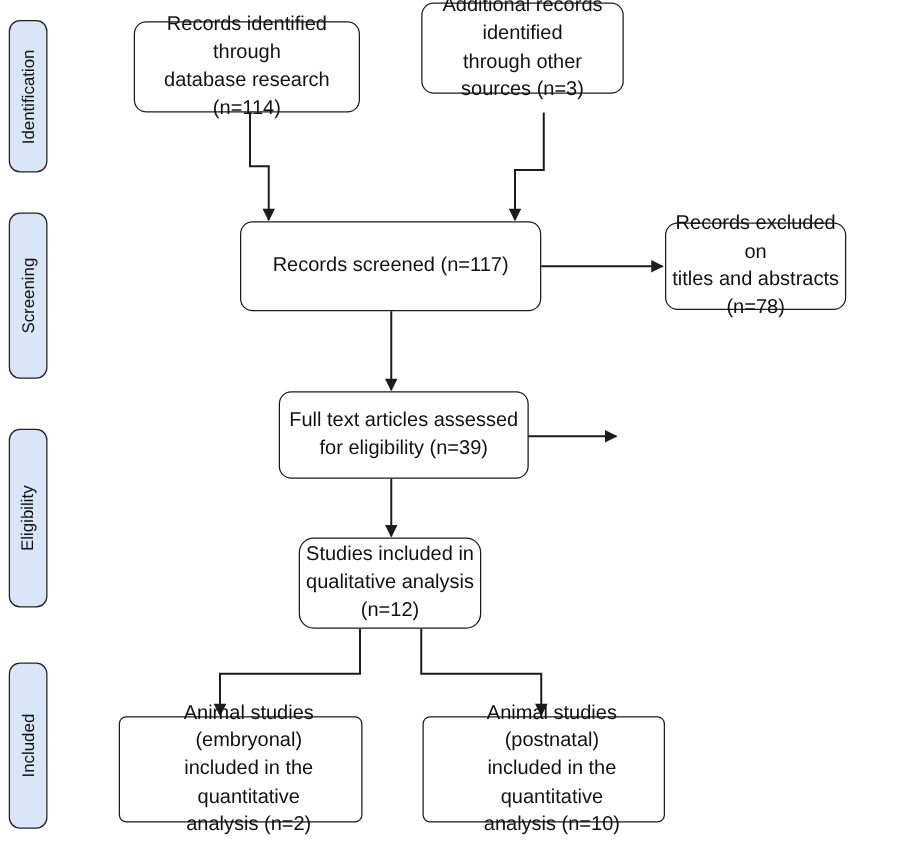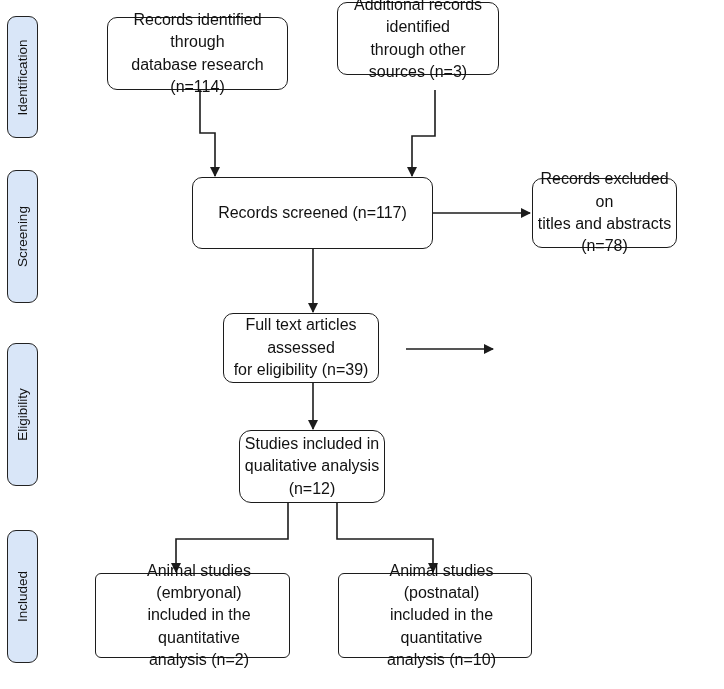--- a/index.html
+++ b/index.html
@@ -105,21 +105,21 @@
   <div class="node" style="left:192px; top:177px; width:241px; height:72px;">
     <span class="txt">Records screened (n=117)</span>
   </div>
 
   <div class="node" style="left:532px; top:178px; width:145px; height:70px;">
     <span class="txt">Records excluded on
 titles and abstracts
 (n=78)</span>
   </div>
 
-  <div class="node" style="left:223px; top:313px; width:156px; height:70px;">
+  <div class="node" style="left:223px; top:313px; width:200px; height:70px;">
     <span class="txt">Full text articles assessed
 for eligibility (n=39)</span>
   </div>
 
 
   <div class="node r12" style="left:239px; top:430px; width:146px; height:73px;">
     <span class="txt">Studies included in
 qualitative analysis
 (n=12)</span>
   </div>

